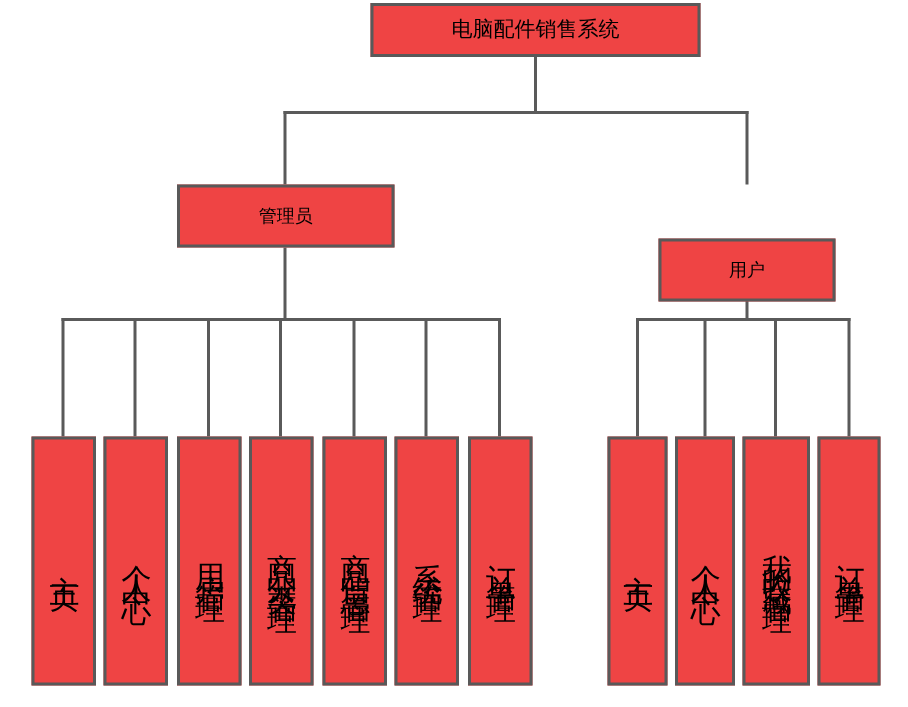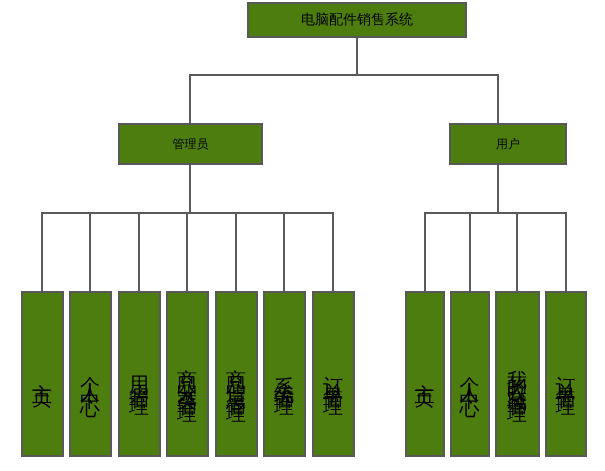--- a/index.html
+++ b/index.html
@@ -13,37 +13,37 @@
     position: relative;
     width: 605px;
     height: 471px;
     background: #ffffff;
     overflow: hidden;
   }
   .node {
     position: absolute;
     box-sizing: border-box;
     border: 2px solid #595959;
-    background: #4d7c0f;
+    background: #ef4444;
     display: flex;
     align-items: center;
     justify-content: center;
     text-align: center;
     color: #000000;
   }
   .node.root {
     left: 247px; top: 2px; width: 220px; height: 36px;
     font-size: 14px;
   }
   .node.branch {
     top: 123px; height: 42px;
     font-size: 12px;
   }
   .node.branch.admin { left: 118px; width: 145px; }
-  .node.branch.user  { left: 449px; width: 118px; }
+  .node.branch.user  { left: 439px; width: 118px; margin-top: 36px; }
   .node.leaf {
     top: 291px; height: 166px;
     writing-mode: vertical-rl;
     text-orientation: upright;
     font-size: 20px;
     letter-spacing: 7px;
     line-height: 1;
   }
   .leaf.a0 { left: 21px;  width: 43px; }
   .leaf.a1 { left: 69px;  width: 43px; }

